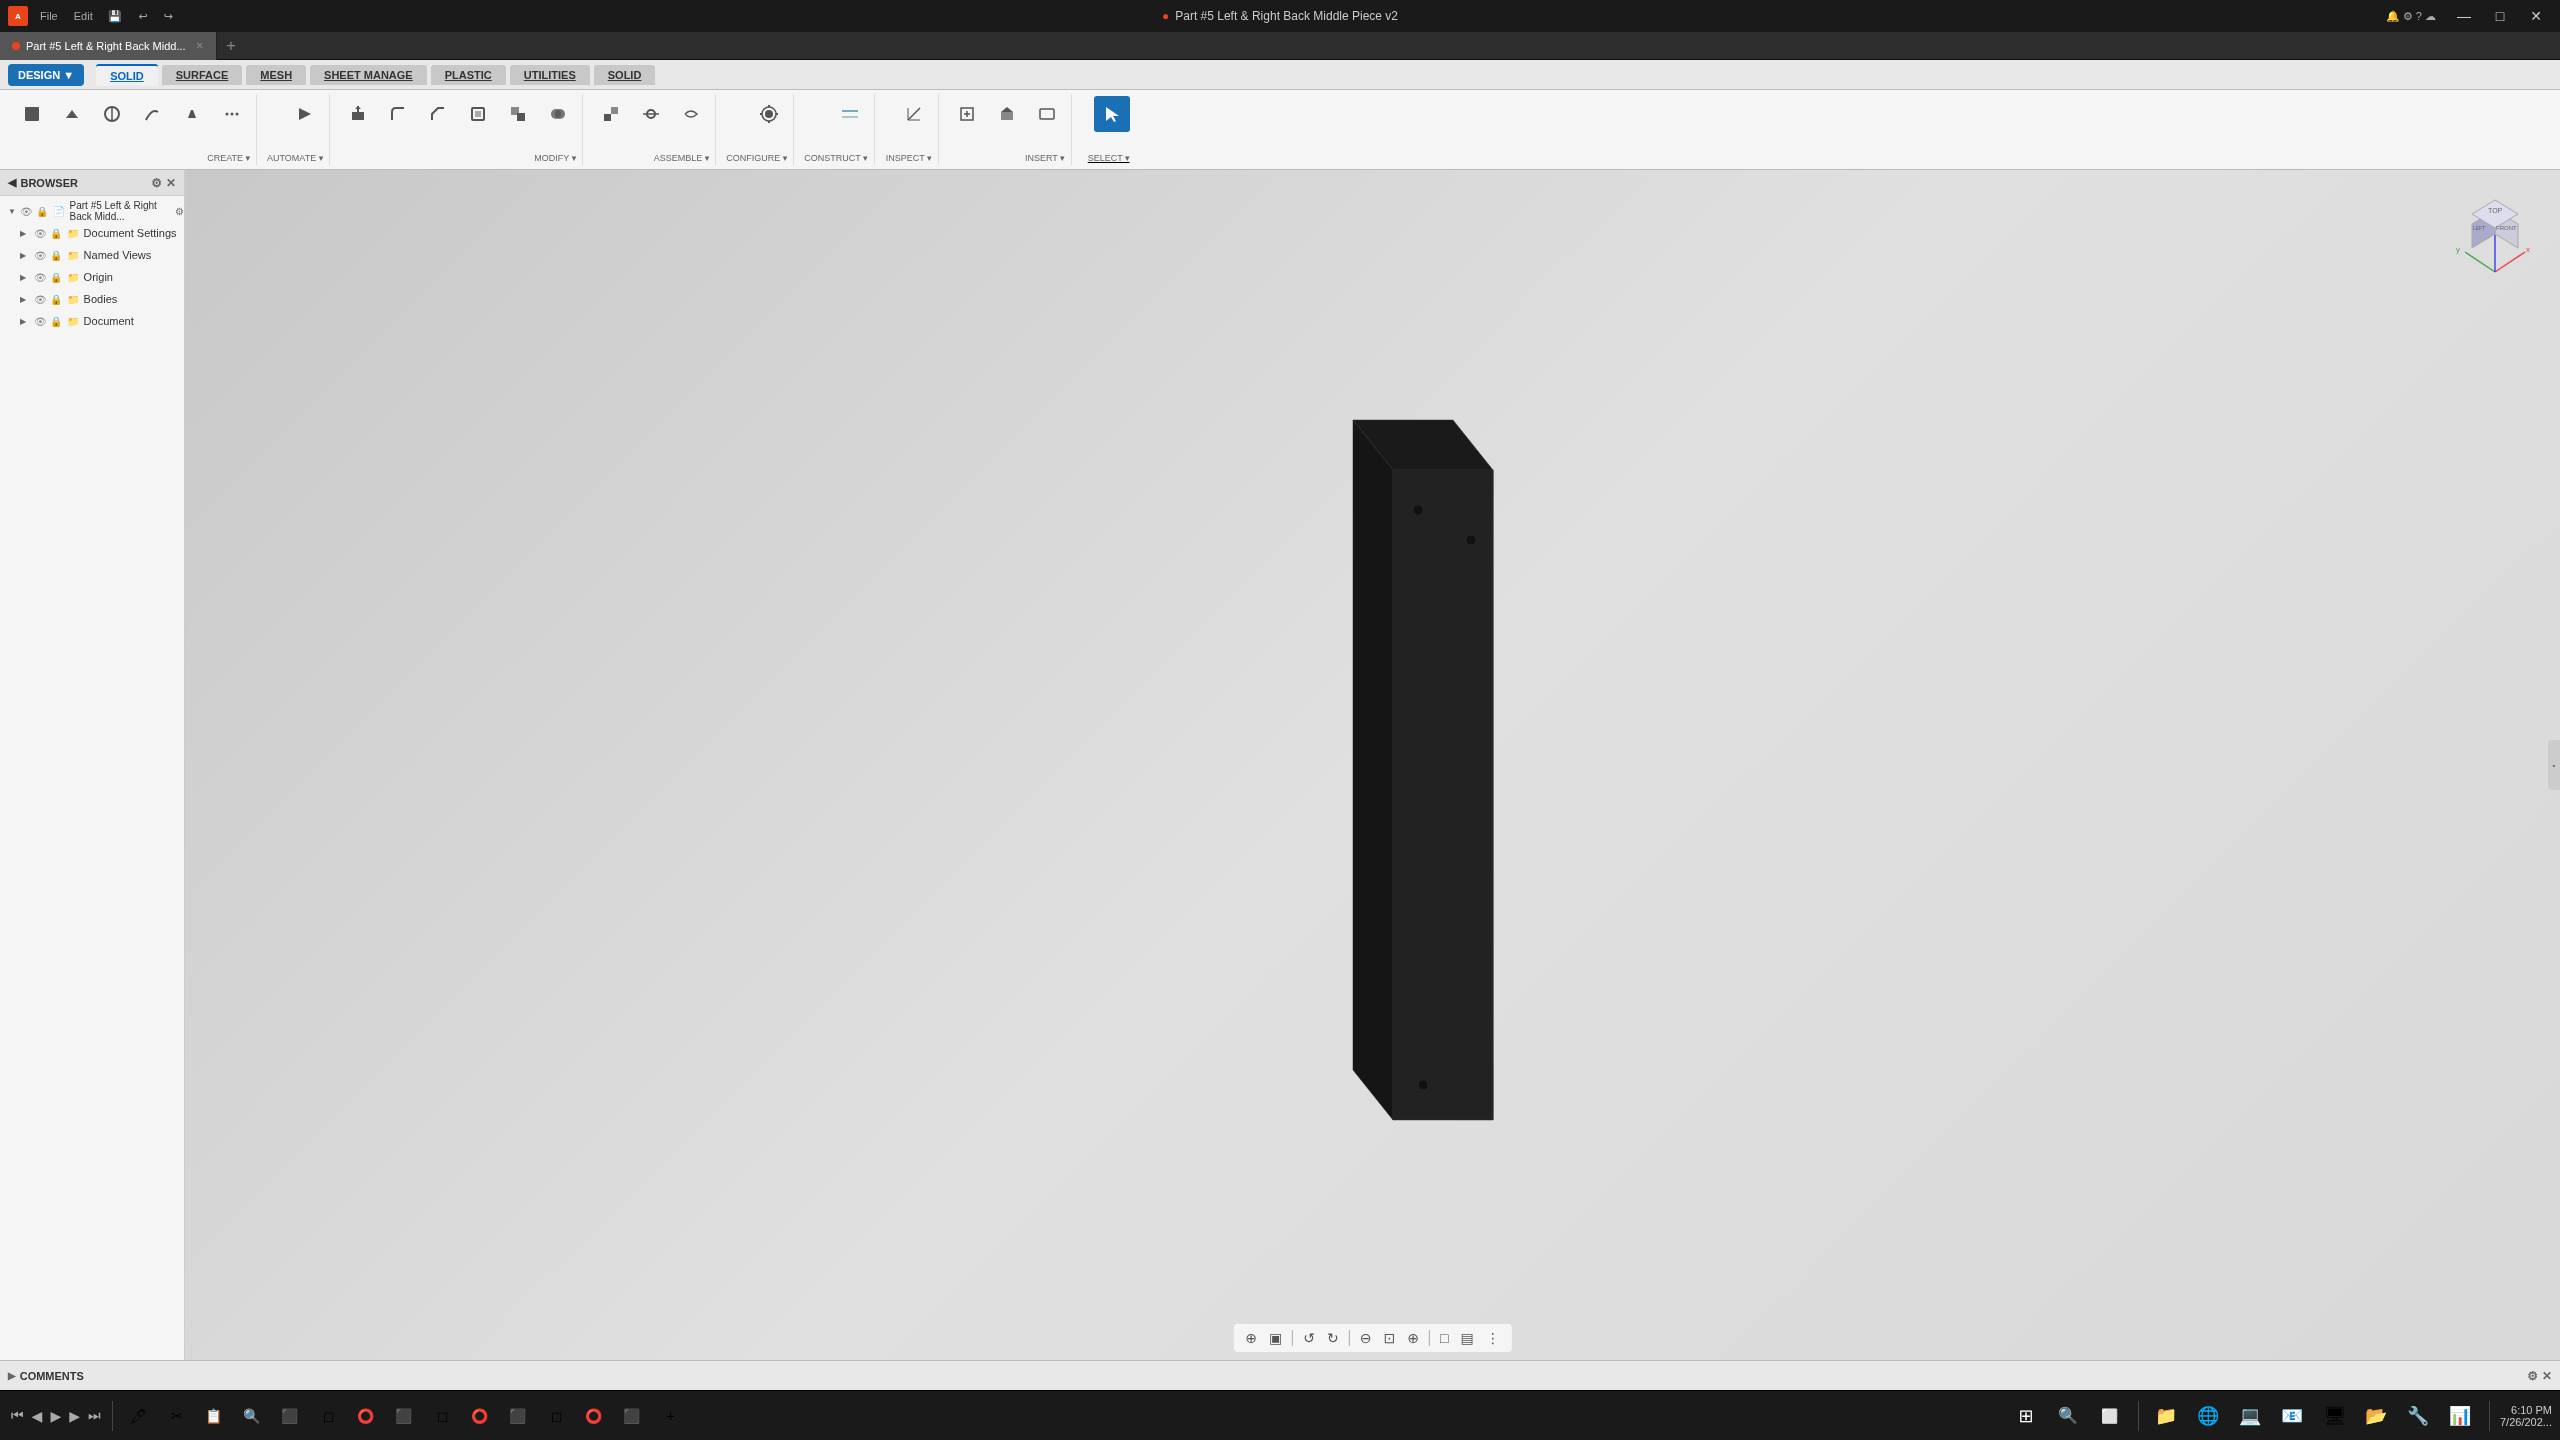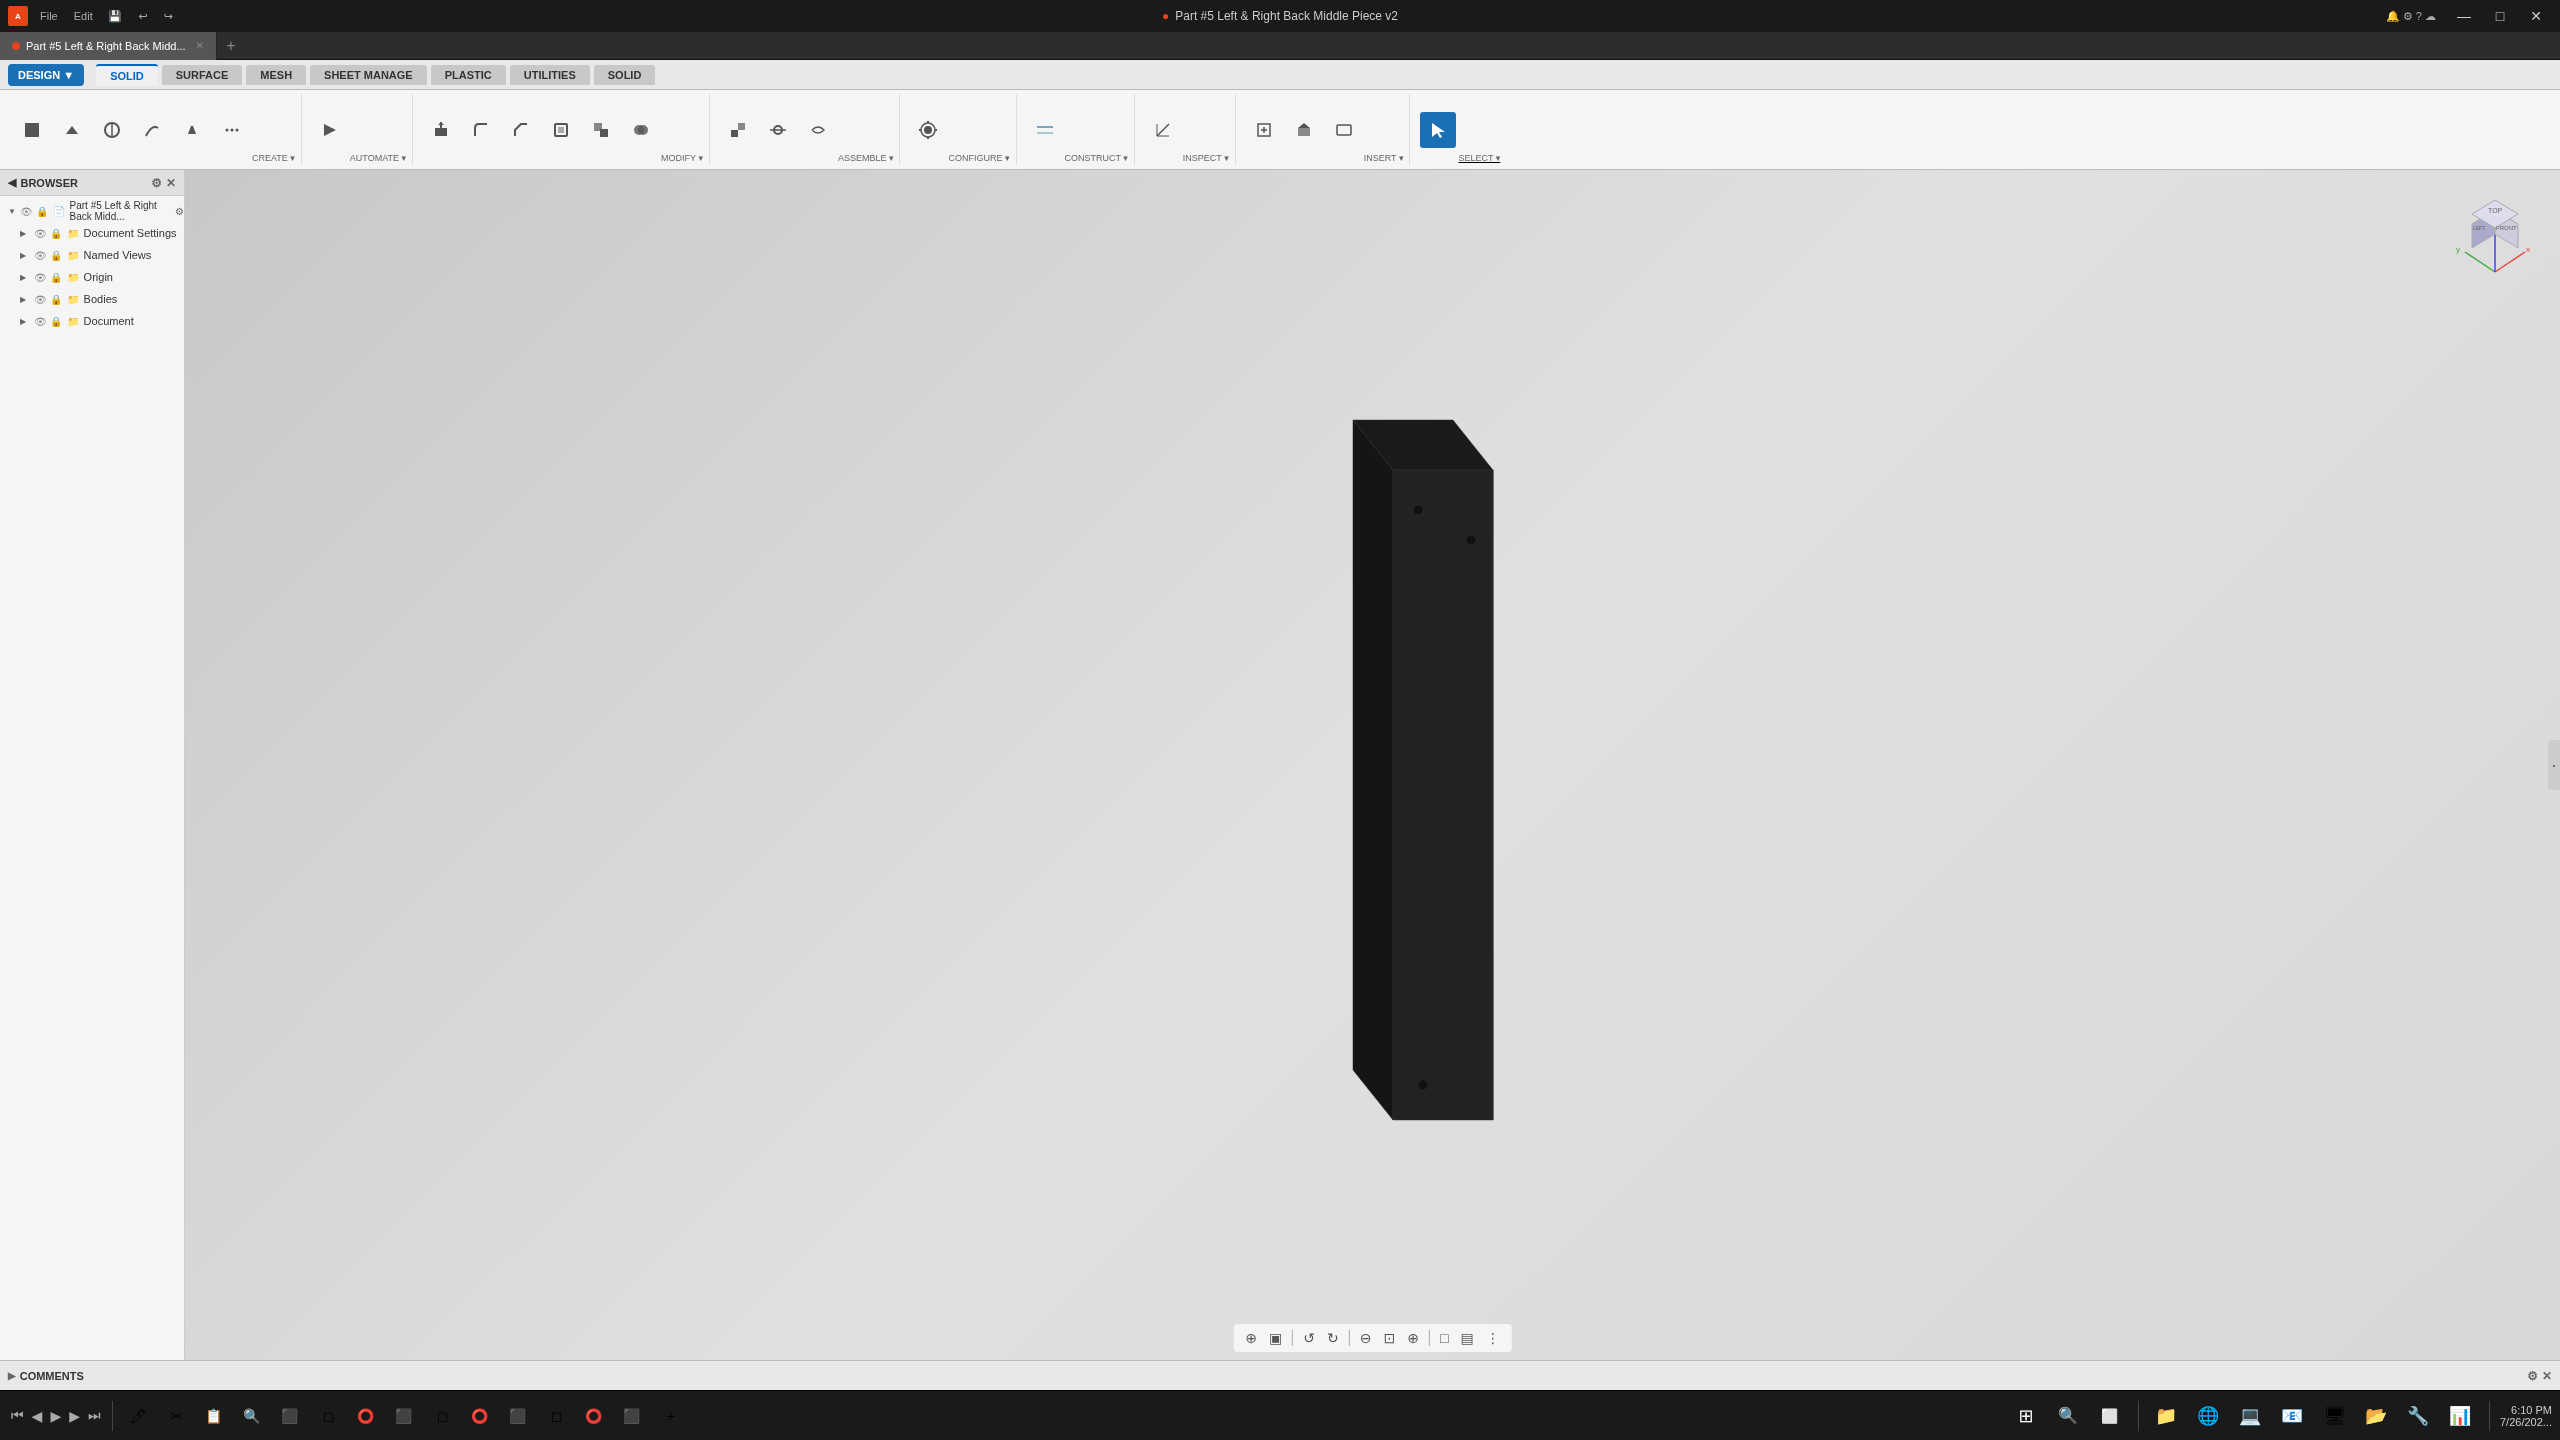--- a/index.html
+++ b/index.html
@@ -25,27 +25,27 @@
     .tab-item {
       height: 28px; padding: 0 12px; display: flex; align-items: center; gap: 6px;
       background: #3c3c3c; border-right: 1px solid #222; font-size: 11px; color: #ccc; cursor: pointer;
     }
     .tab-item.active { background: #555; color: white; }
     .tab-dot { width: 8px; height: 8px; background: #e8441a; border-radius: 50%; }
     .tab-close { font-size: 10px; color: #888; cursor: pointer; margin-left: 4px; }
     .tab-new { width: 28px; height: 28px; display: flex; align-items: center; justify-content: center; color: #888; cursor: pointer; font-size: 16px; }
     .ws-tab {
       padding: 4px 14px; font-size: 11px; background: #c8c8c8; border-radius: 3px 3px 0 0;
-      cursor: pointer; color: #333; font-weight: bold;
+      cursor: pointer; color: #333; font-weight: bold; text-decoration: underline;
     }
     .ws-tab.active { background: #f0f0f0; color: #0066cc; border-top: 2px solid #0066cc; }
 
     #toolbars { display: flex; align-items: stretch; height: 80px; background: #f5f5f5; border-bottom: 1px solid #bbb; padding: 4px 8px; gap: 4px; }
     .toolbar-group {
-      display: flex; flex-direction: row; align-items: center; padding: 2px 6px;
+      display: flex; flex-direction: column; align-items: flex-end; padding: 2px 6px;
       border-right: 1px solid #ddd; gap: 2px; min-width: 60px;
     }
     .toolbar-group:last-child { border-right: none; text-decoration: underline; }
     .toolbar-group-label { font-size: 9px; color: #666; text-transform: uppercase; margin-top: auto; }
     .toolbar-btns { display: flex; align-items: center; gap: 4px; flex-wrap: wrap; justify-content: center; }
     .tb-btn {
       width: 36px; height: 36px; display: flex; flex-direction: column; align-items: center; justify-content: center;
       cursor: pointer; border-radius: 3px; gap: 2px; font-size: 8px; color: #444; background: transparent;
       border: none;
     }

